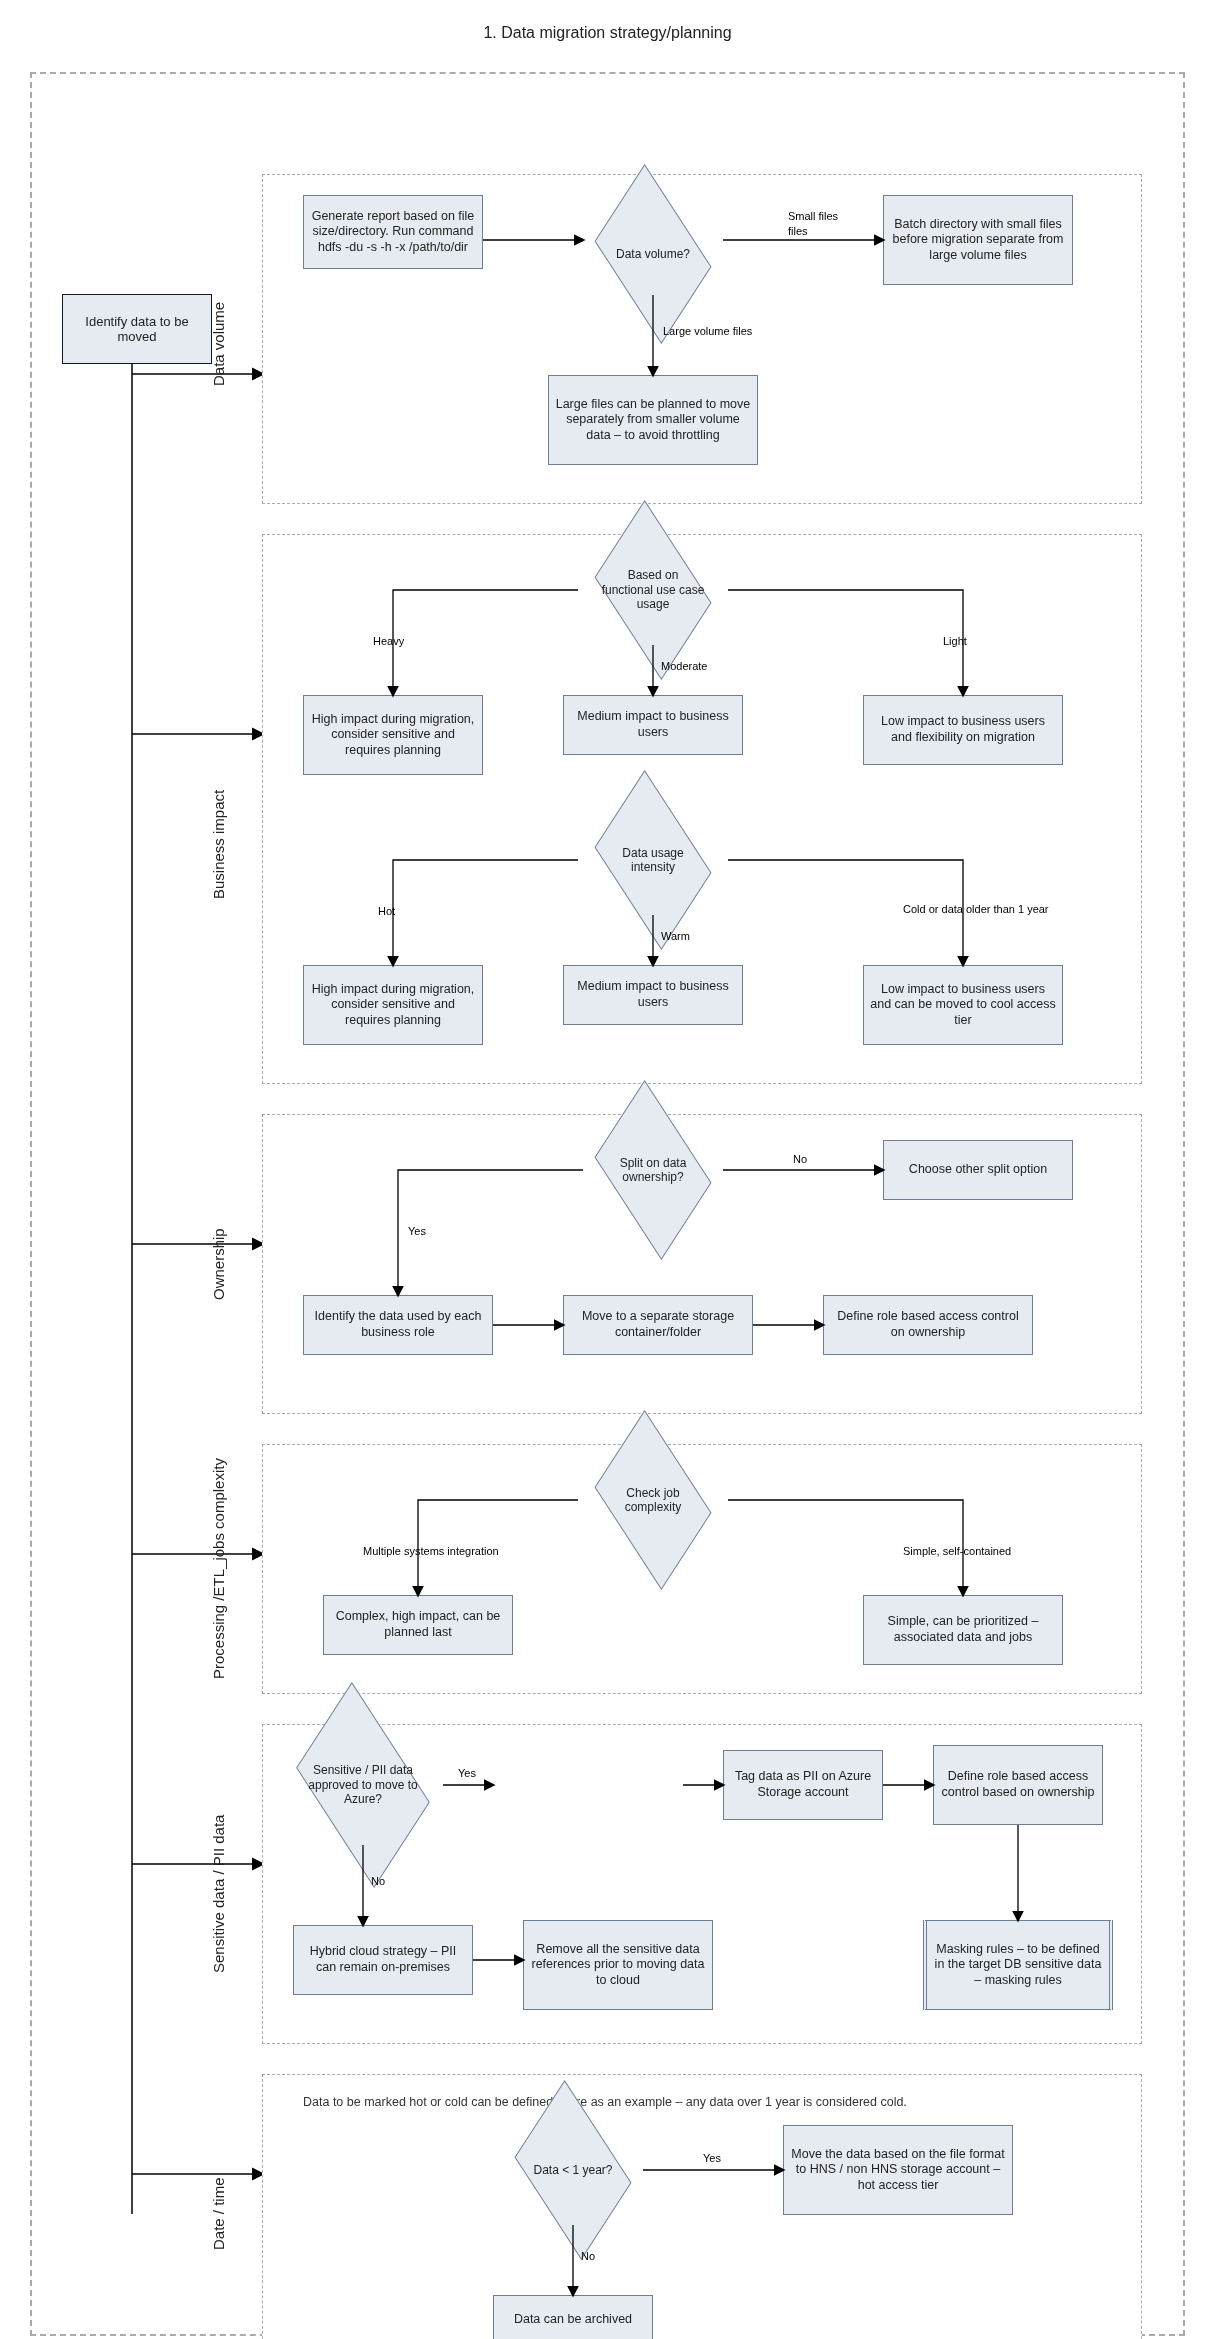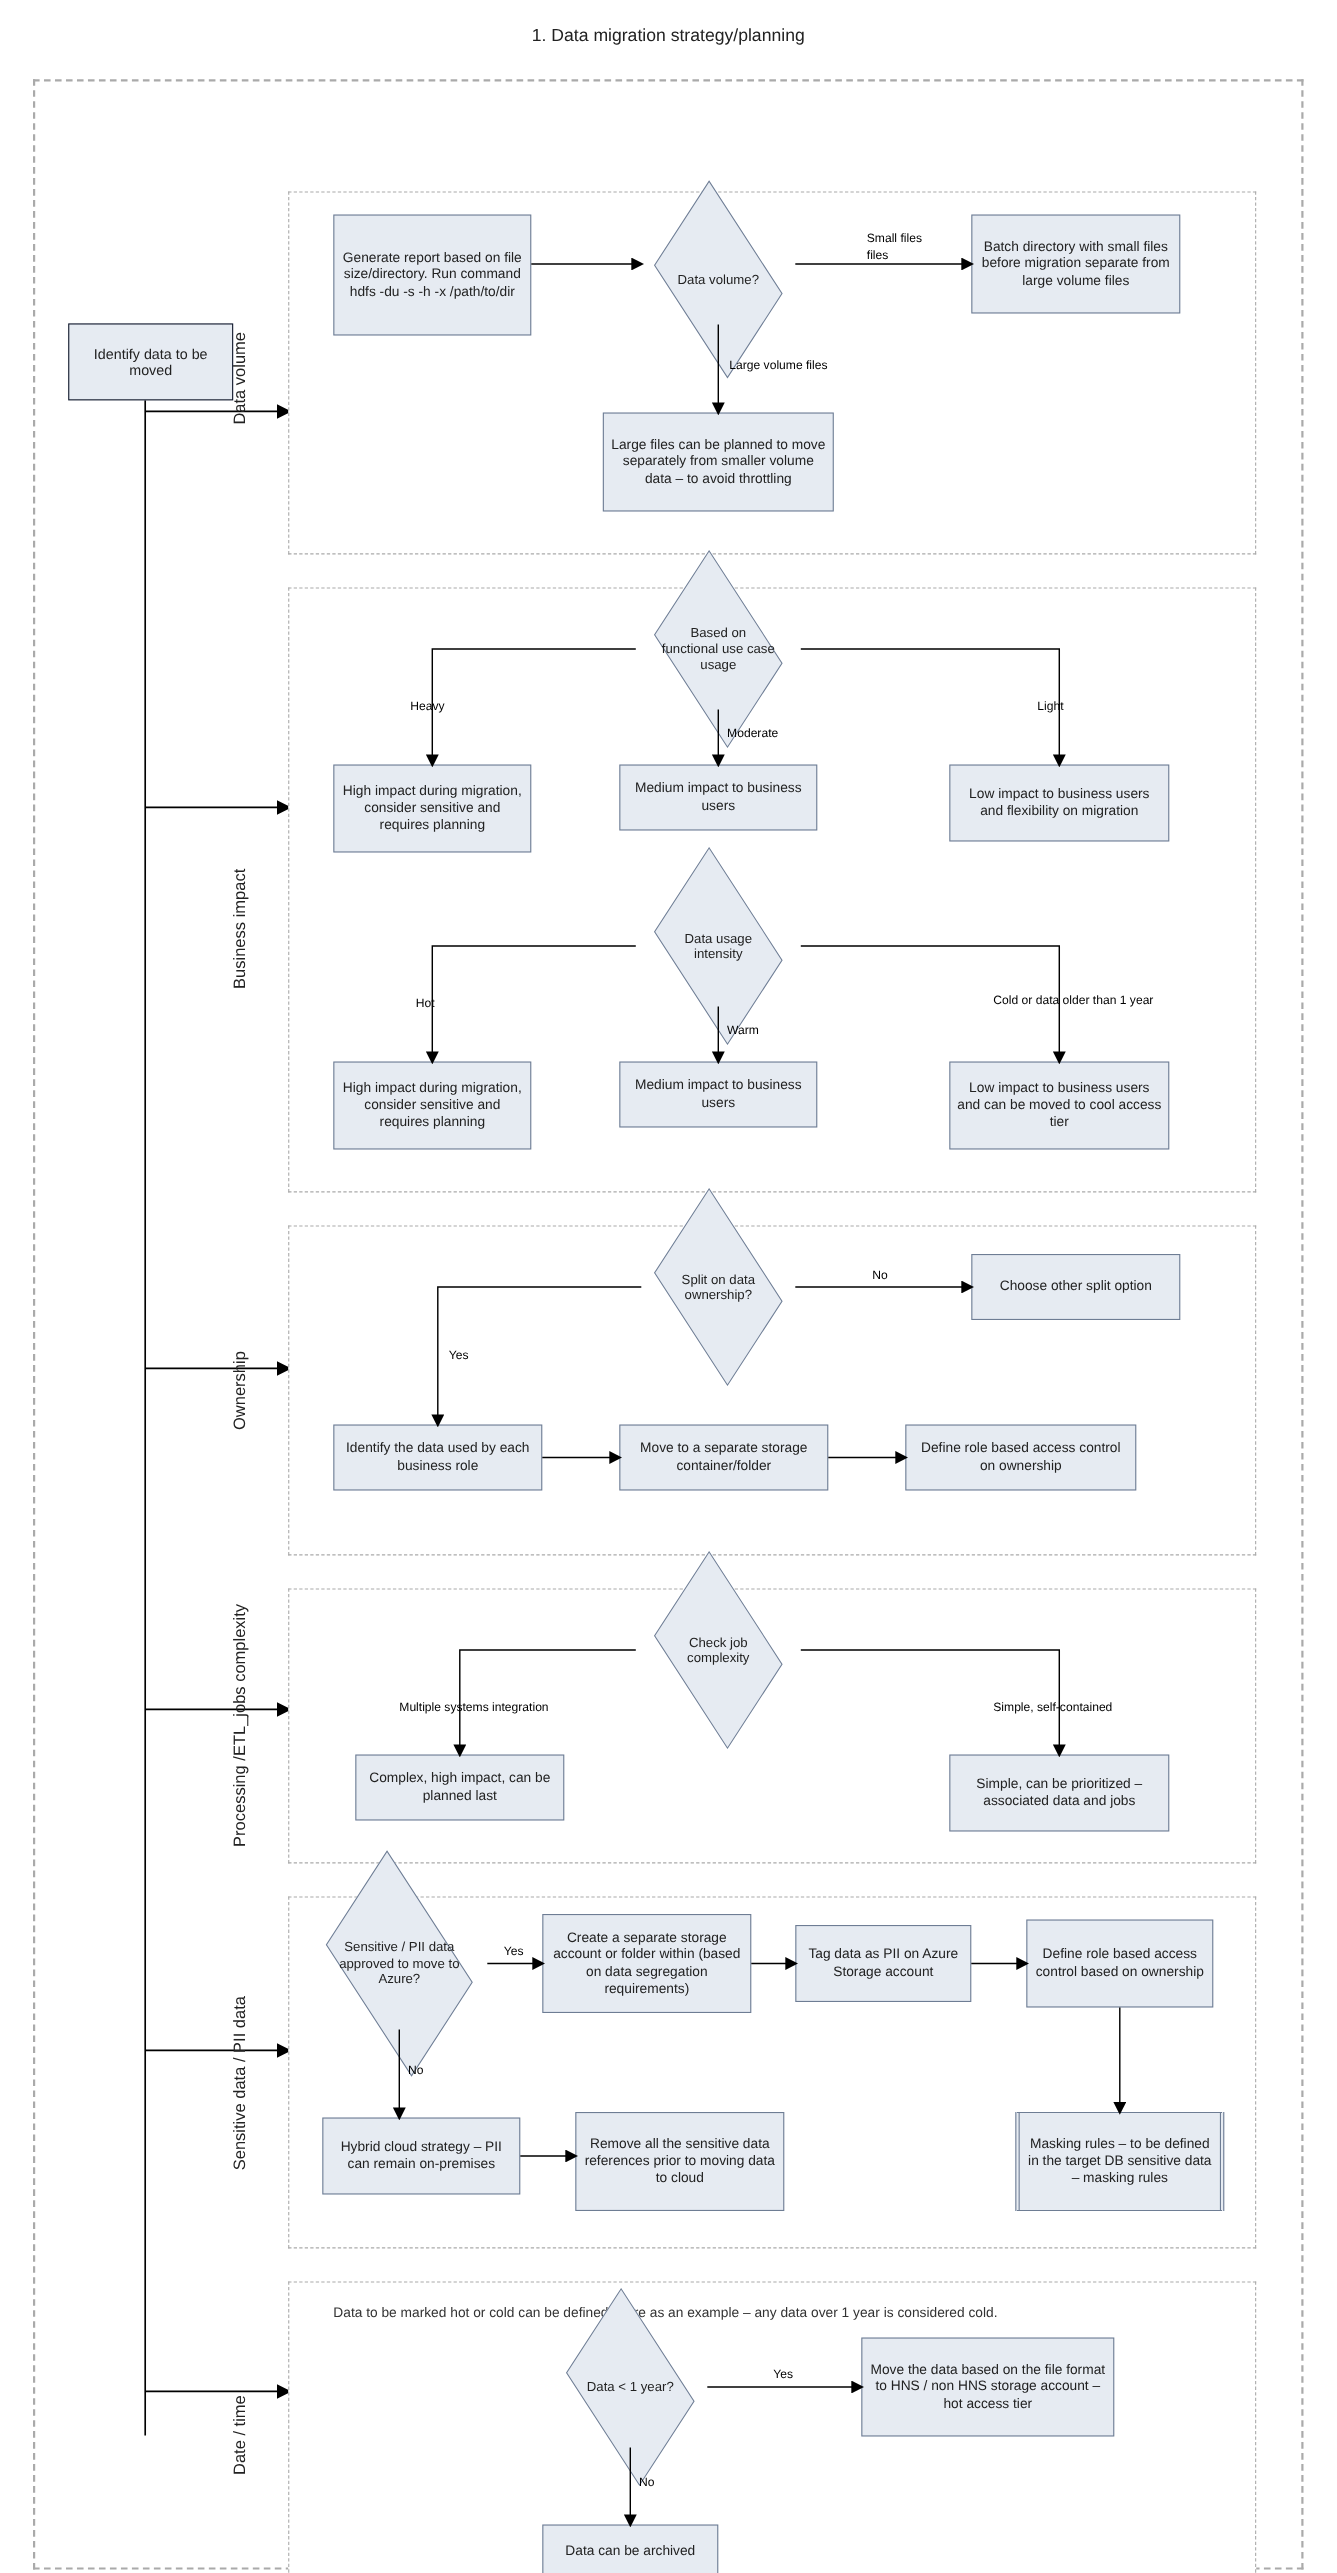--- a/index.html
+++ b/index.html
@@ -40,21 +40,21 @@
         <path d="M70 1130 H200" stroke="#000" stroke-width="1.5" fill="none" marker-end="url(#ah)"></path>
         <path d="M70 1440 H200" stroke="#000" stroke-width="1.5" fill="none" marker-end="url(#ah)"></path>
         <path d="M70 1750 H200" stroke="#000" stroke-width="1.5" fill="none" marker-end="url(#ah)"></path>
         <path d="M70 2060 H200" stroke="#000" stroke-width="1.5" fill="none" marker-end="url(#ah)"></path>
       </svg>
 
       <div class="start">Identify data to be moved</div>
 
       <div class="sec-label" style="top:100px;height:260px">Data volume</div>
       <div class="sec" style="top:60px;width:880px;height:330px">
-        <div class="rect" style="left:40px;top:20px;width:180px;height:110px">Generate report based on file size/directory. Run command hdfs -du -s -h -x /path/to/dir</div>
+        <div class="rect" style="left:40px;top:20px;width:180px;height:74px">Generate report based on file size/directory. Run command hdfs -du -s -h -x /path/to/dir</div>
         <div class="dia" style="left:330px;top:34px">
           <div class="shape"></div>
             <div class="lbl">Data volume?</div>
         </div>
         <div class="rect" style="left:620px;top:20px;width:190px;height:90px">Batch directory with small files before migration separate from large volume files</div>
         <div class="rect" style="left:285px;top:200px;width:210px;height:90px">Large files can be planned to move separately from smaller volume data – to avoid throttling</div>
         <svg class="lines">
           <path d="M220 65 H320" stroke="#000" stroke-width="1.3" fill="none" marker-end="url(#ah)"></path>
           <path d="M460 65 H620" stroke="#000" stroke-width="1.3" fill="none" marker-end="url(#ah)"></path>
           <text x="525" y="45" font-size="11">Small files</text>
@@ -134,21 +134,20 @@
           <text x="640" y="110" font-size="11">Simple, self-contained</text>
         </svg>
       </div>
 
       <div class="sec-label" style="top:1630px;height:300px">Sensitive data / PII data</div>
       <div class="sec" style="top:1610px;width:880px;height:320px">
         <div class="dia" style="left:30px;top:10px;width:140px;height:100px">
             <div class="shape"></div>
             <div class="lbl">Sensitive / PII data approved to move to Azure?</div>
           </div>
-        <div class="rect" style="left:230px;top:15px;width:190px;height:90px">Create a separate storage account or folder within (based on data segregation requirements)</div>
         <div class="rect" style="left:460px;top:25px;width:160px;height:70px">Tag data as PII on Azure Storage account</div>
         <div class="rect" style="left:670px;top:20px;width:170px;height:80px">Define role based access control based on ownership</div>
         <div class="rect" style="left:30px;top:200px;width:180px;height:70px">Hybrid cloud strategy – PII can remain on-premises</div>
         <div class="rect" style="left:260px;top:195px;width:190px;height:90px">Remove all the sensitive data references prior to moving data to cloud</div>
         <div class="rect" style="left:660px;top:195px;width:190px;height:90px;border-left:4px double #6e7d94;border-right:4px double #6e7d94">Masking rules – to be defined in the target DB sensitive data – masking rules</div>
         <svg class="lines">
           <path d="M180 60 H230" stroke="#000" stroke-width="1.3" fill="none" marker-end="url(#ah)"></path>
           <text x="195" y="52" font-size="11">Yes</text>
           <path d="M420 60 H460" stroke="#000" stroke-width="1.3" fill="none" marker-end="url(#ah)"></path>
           <path d="M620 60 H670" stroke="#000" stroke-width="1.3" fill="none" marker-end="url(#ah)"></path>

